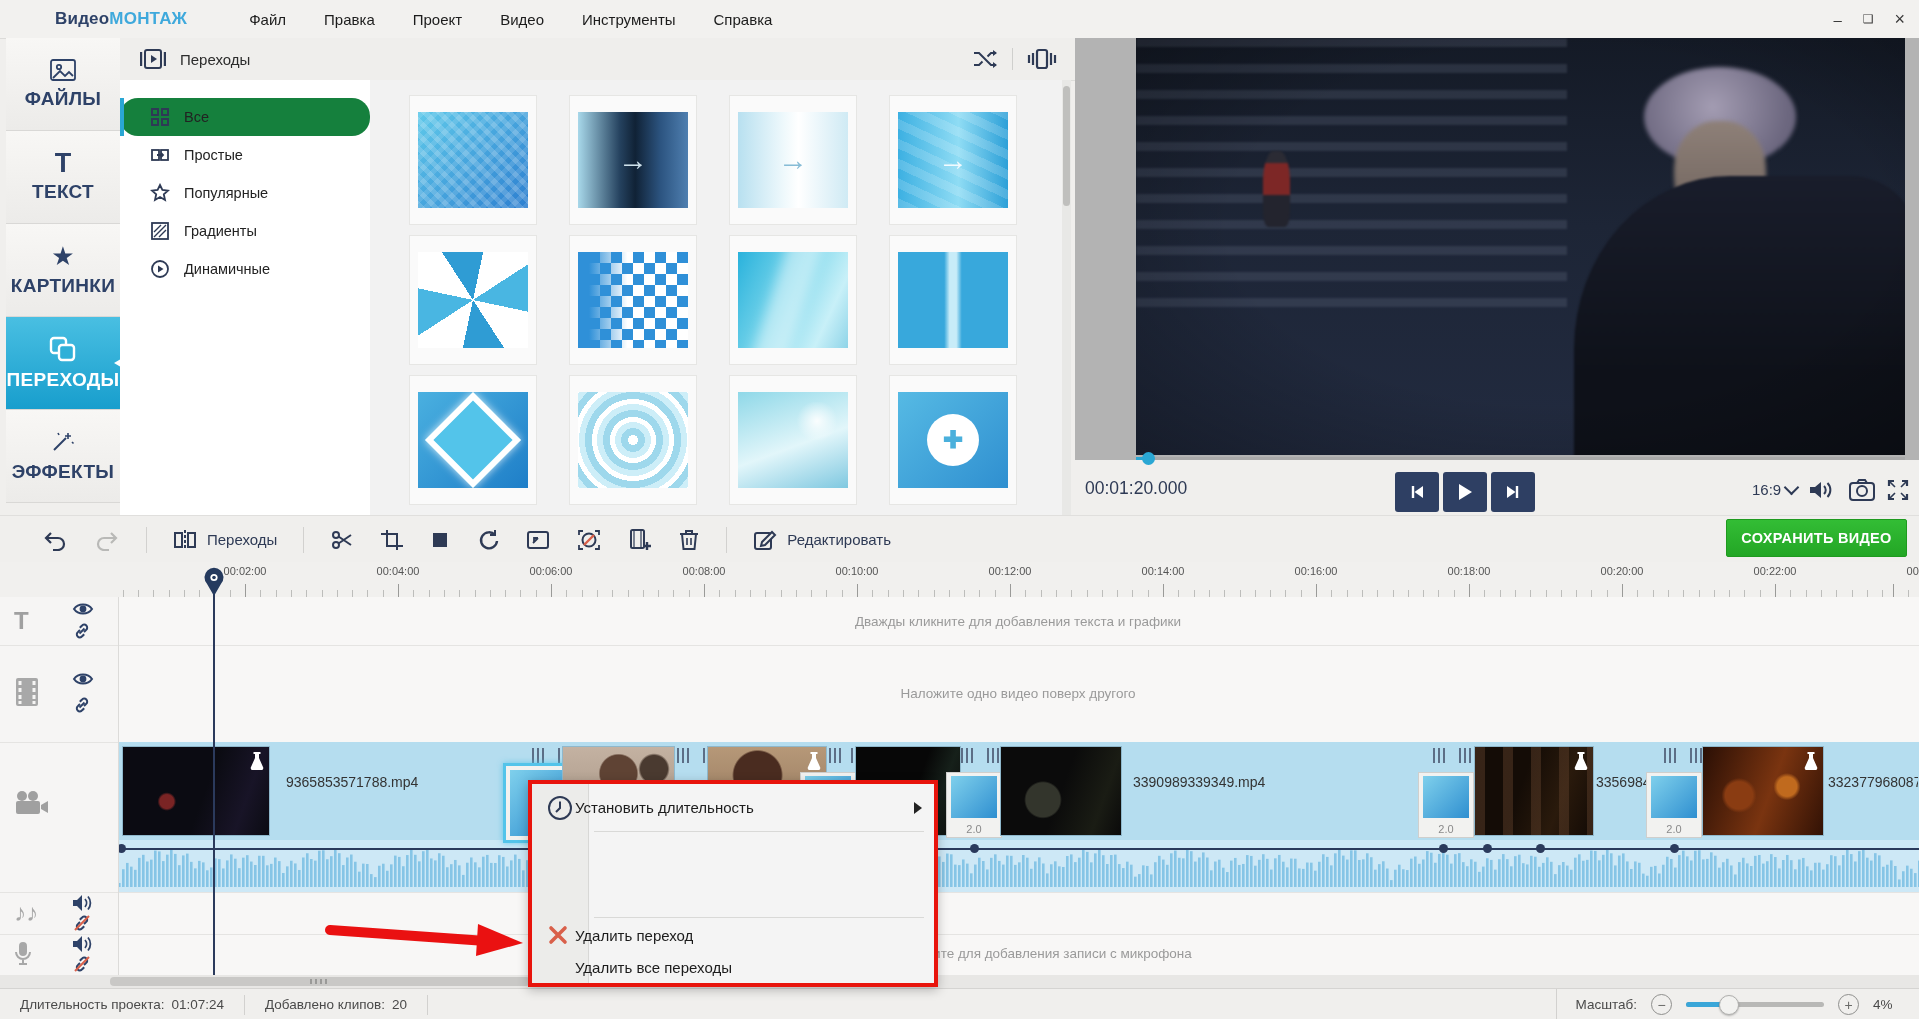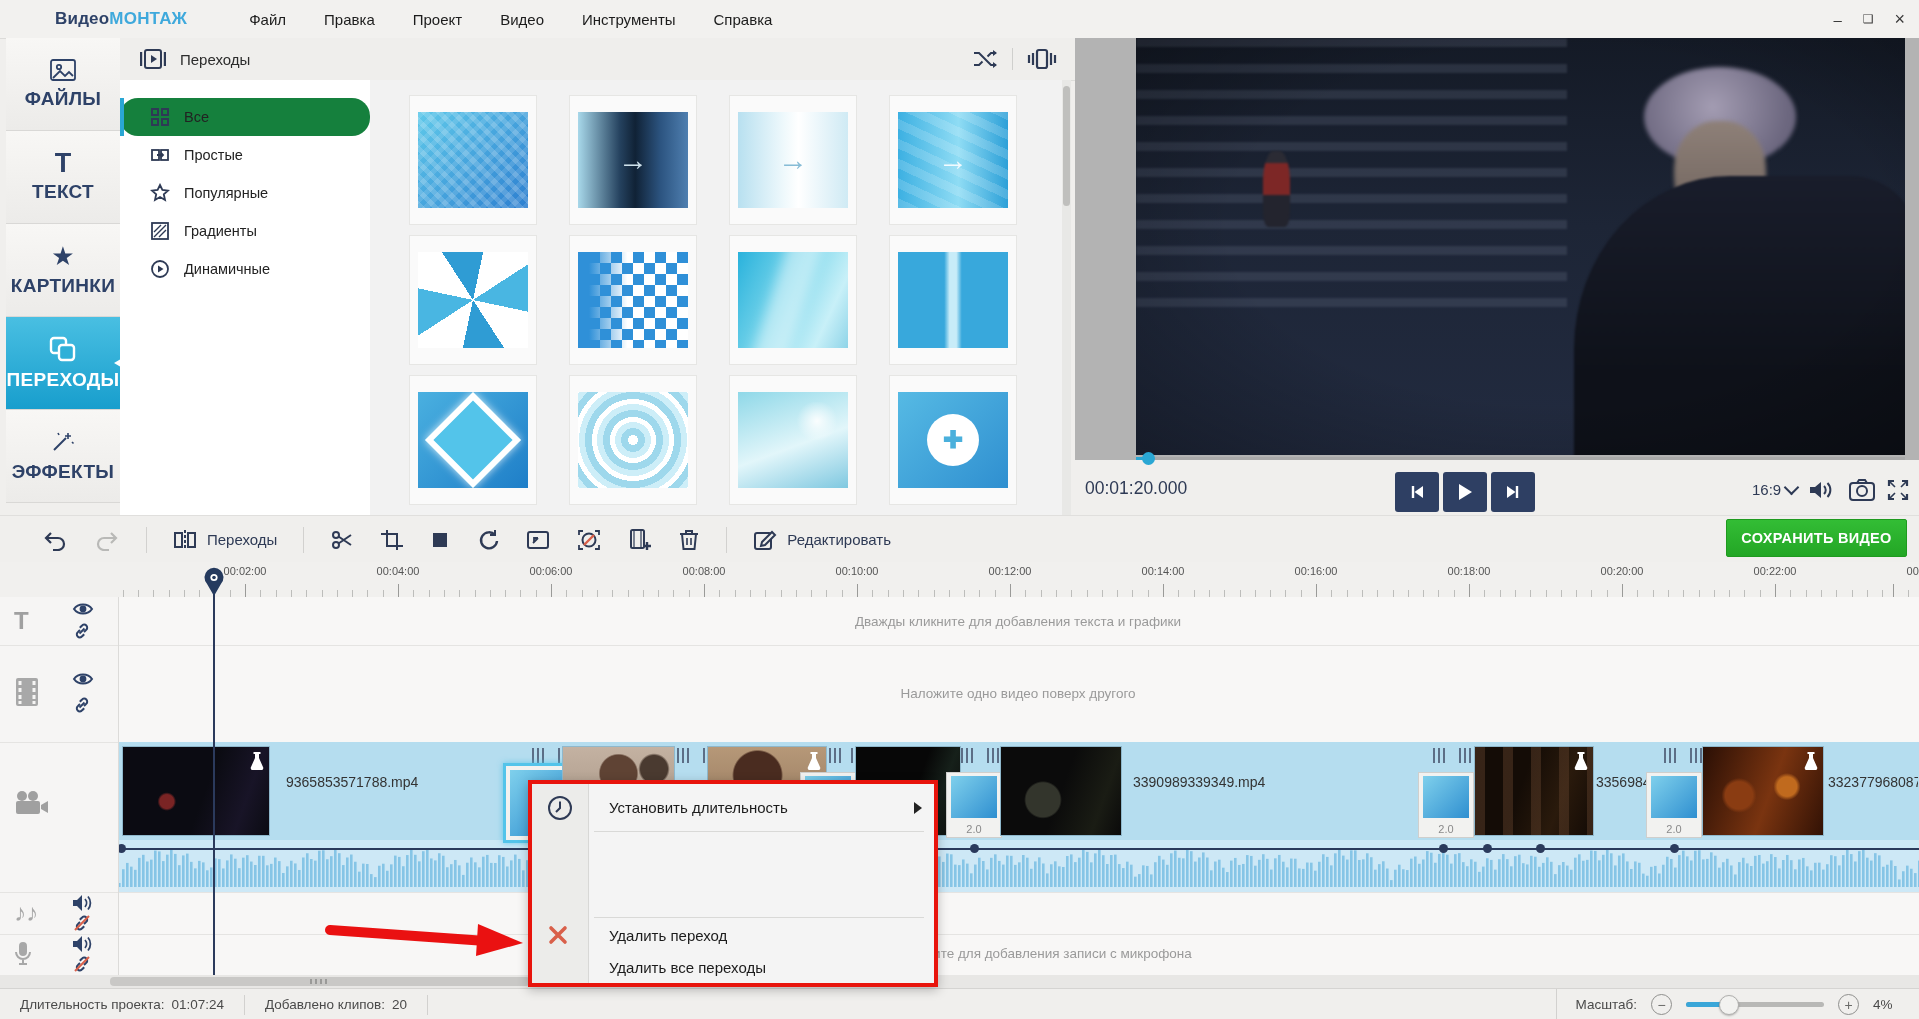--- a/index.html
+++ b/index.html
@@ -162,21 +162,21 @@
 
   
   .ph-line{position:absolute;left:213px;top:585px;width:2px;height:390px;background:#2b3a5c;z-index:6;}
   .ph-pin{position:absolute;left:201px;top:566px;z-index:6;}
 
   
   .ctxmenu{position:absolute;left:528px;top:780px;width:410px;height:207px;z-index:20;
       border:4px solid #e8140c;background:#f4f4f4;box-sizing:border-box;box-shadow:0 3px 10px rgba(0,0,0,.25);}
   .gutter{position:absolute;left:0;top:0;bottom:0;width:56px;background:#ececea;border-right:1px solid #d8d8d6;}
   .mi{position:absolute;left:0;right:0;display:flex;align-items:center;font-size:15px;color:#1c1c1c;}
-  .mi .mlabel{margin-left:77px;}
+  .mi .mlabel{margin-left:43px;}
   .mi .micon{position:absolute;left:15px;}
   .mi.hl{background:#a5d8f2;}
   .subarrow{position:absolute;right:12px;width:0;height:0;border-top:6px solid transparent;
       border-bottom:6px solid transparent;border-left:8px solid #222;}
   .msep{position:absolute;left:62px;right:10px;height:1px;background:#d9d9d7;}
 
   .arrow-ann{position:absolute;left:318px;top:912px;z-index:30;}
 
   
   .statusbar{position:absolute;left:0;top:988px;width:1919px;height:31px;background:#f0efed;

